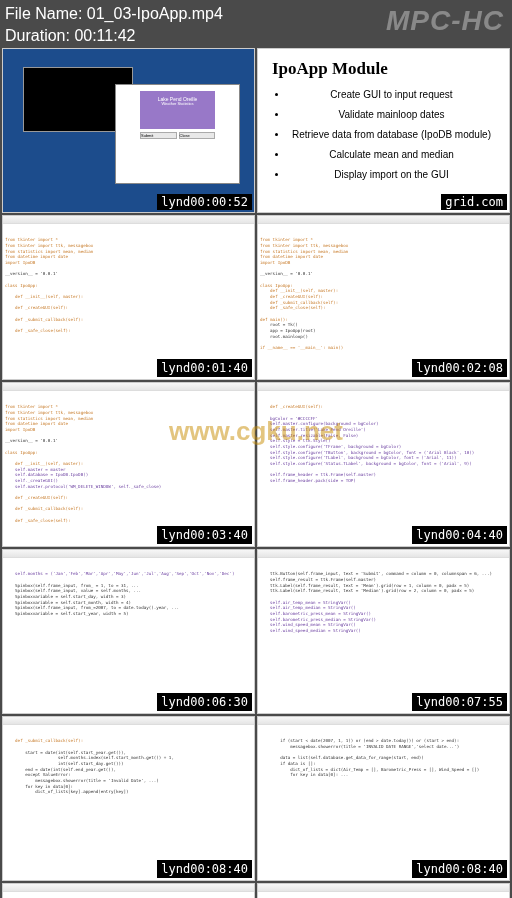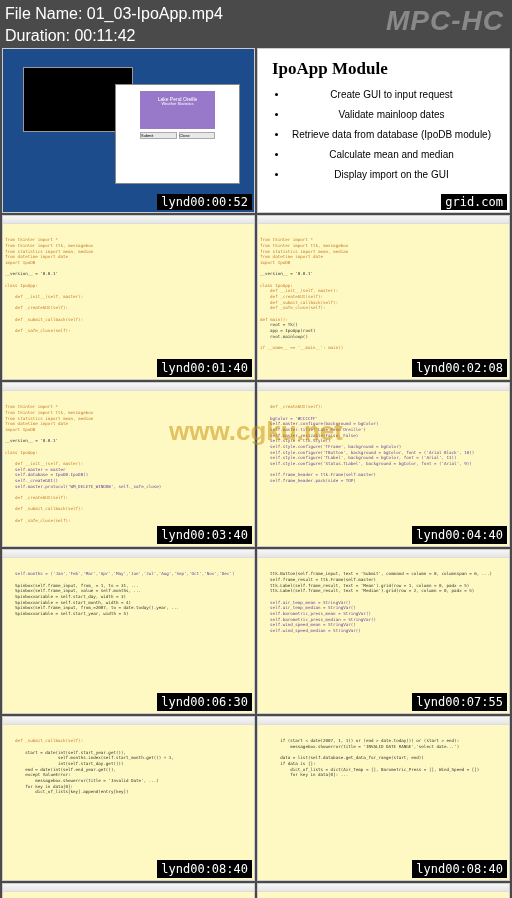--- a/index.html
+++ b/index.html
@@ -127,21 +127,21 @@
     list-style: disc;
     margin-left: 16px;
     text-align: center;
   }
   .module-panel li {
     font-size: 10px;
     margin-bottom: 9px;
     font-family: Arial, sans-serif;
   }
   .code-panel {
-    background: #fef9c3;
+    background: #ffffff;
     font-family: Consolas, monospace;
     font-size: 4.2px;
     color: #333;
     padding: 10px 4px 2px 2px;
     line-height: 1.35;
     white-space: pre;
   }
   .code-panel .titlebar {
     position: absolute;
     top: 0; left: 0; right: 0;

